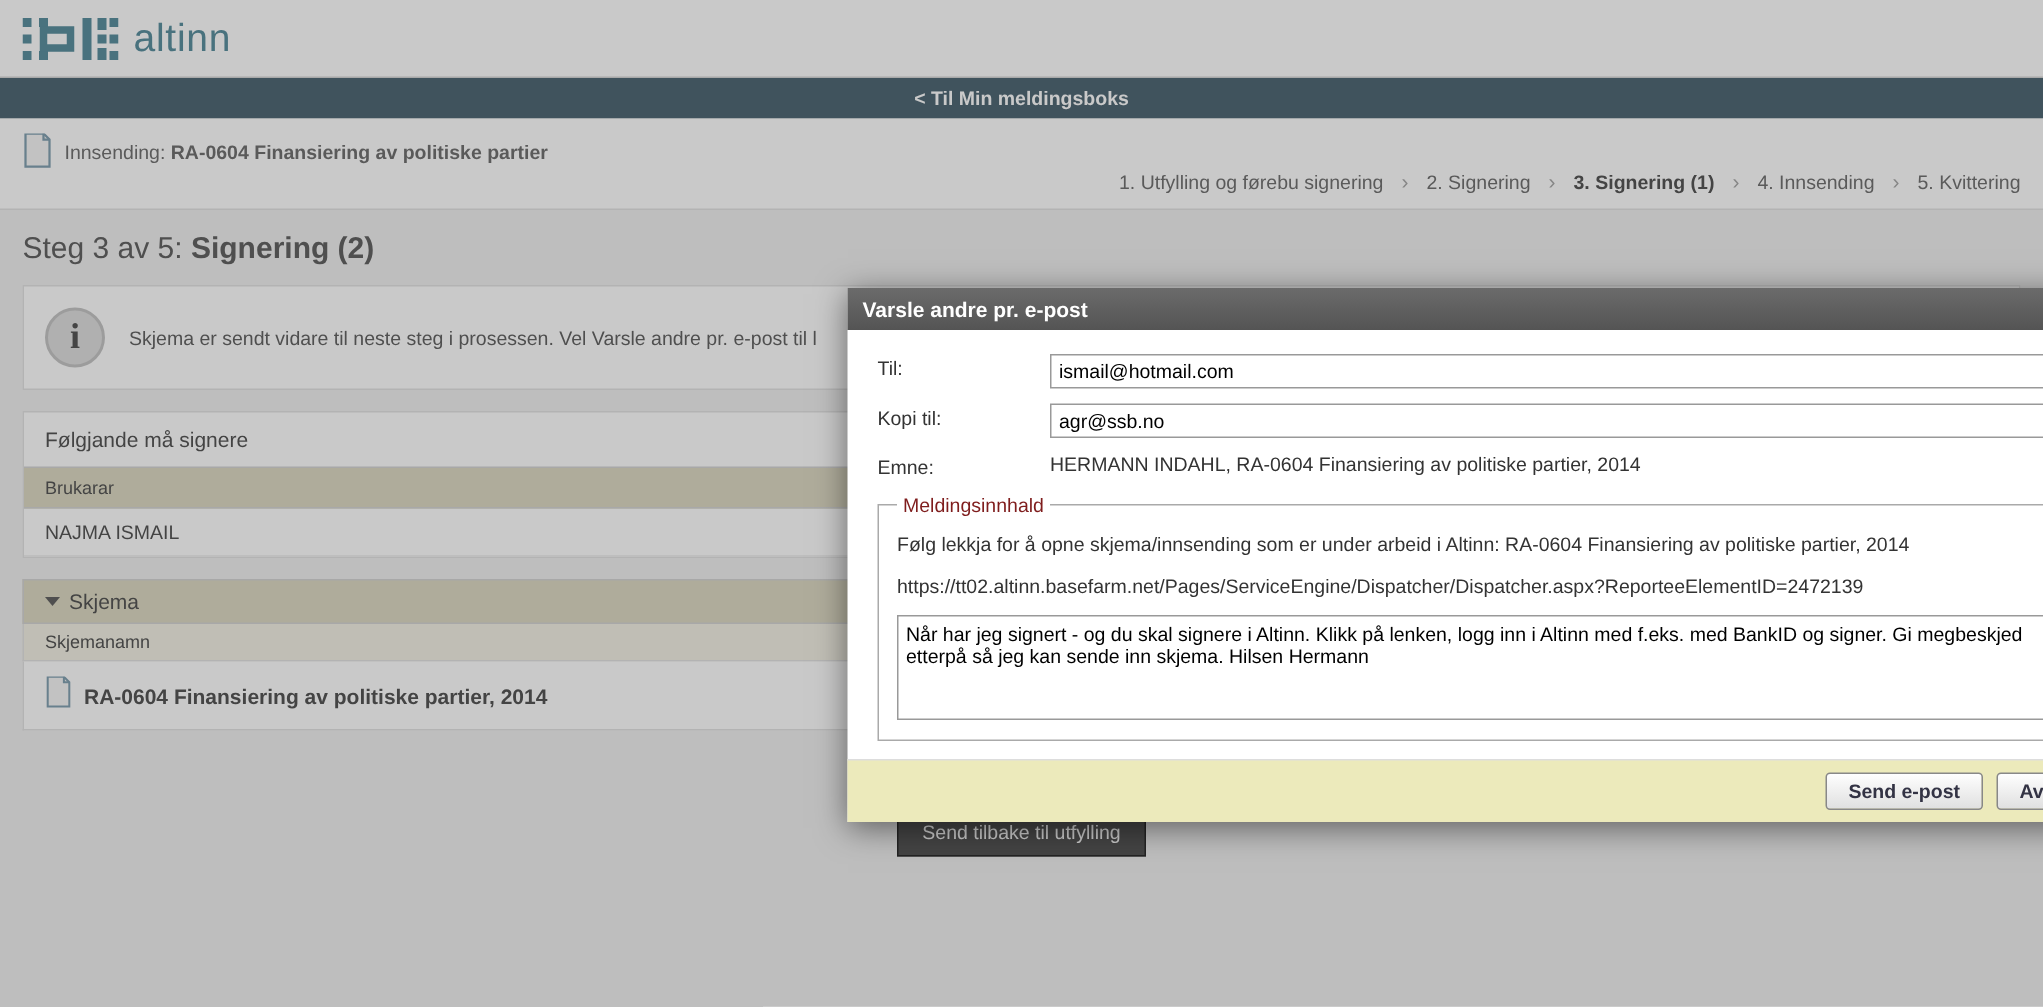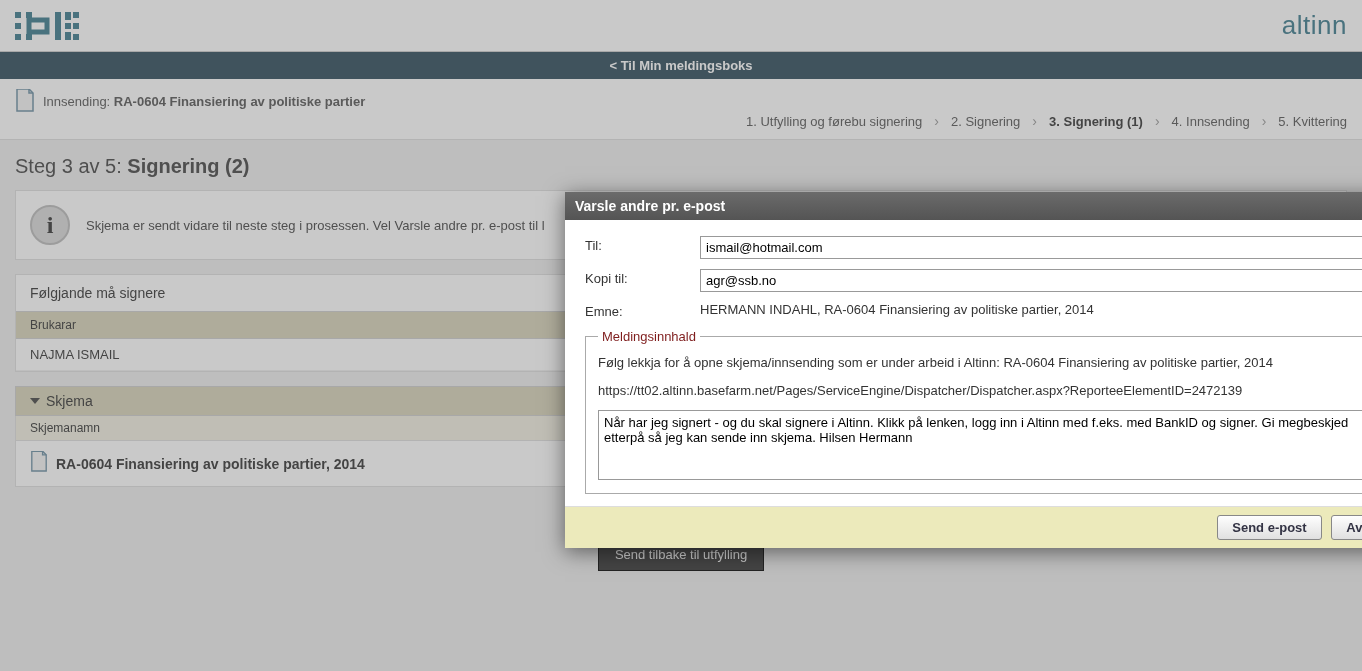--- a/index.html
+++ b/index.html
@@ -1,19 +1,19 @@
 <!DOCTYPE html>
 <html><head>
 <meta charset="utf-8">
 <style>
 * { box-sizing: border-box; margin: 0; padding: 0; }
 body { font-family: Arial, sans-serif; font-size: 13px; color: #333; background: #eee; width: 1362px; height: 671px; overflow: hidden; position: relative; }
 
 .header { background: #fff; padding: 10px 15px; border-bottom: 1px solid #ccc; }
-.logo { display: flex; align-items: center; gap: 10px; justify-content: space-between; }
+.logo { display: flex; align-items: center; gap: 10px; }
 .logo-icon svg { display: block; }
 .logo-text { font-size: 26px; color: #3b7a8c; font-weight: normal; letter-spacing: 0.5px; }
 
 .nav-bar { background: #2d4a5a; color: #fff; padding: 0; text-align: center; }
 .nav-back { display: inline-block; padding: 6px 12px; font-size: 13px; font-weight: bold; color: #fff; cursor: pointer; }
 
 .page-header { background: #fff; padding: 10px 15px; display: flex; align-items: flex-start; justify-content: space-between; border-bottom: 1px solid #ddd; }
 .page-header-left { display: flex; align-items: center; gap: 8px; }
 .doc-icon { width: 20px; height: 24px; }
 .page-title-text { font-size: 13px; color: #555; }

